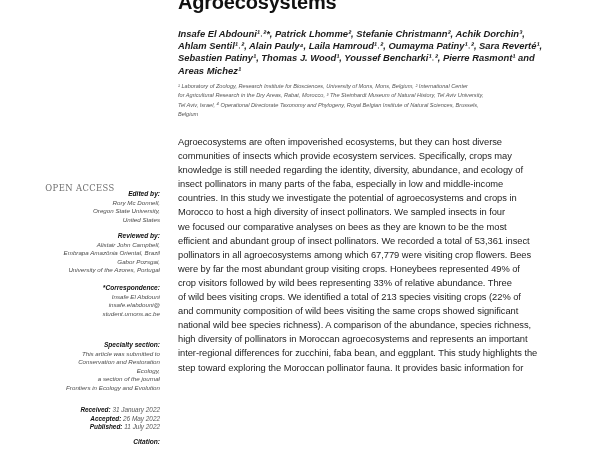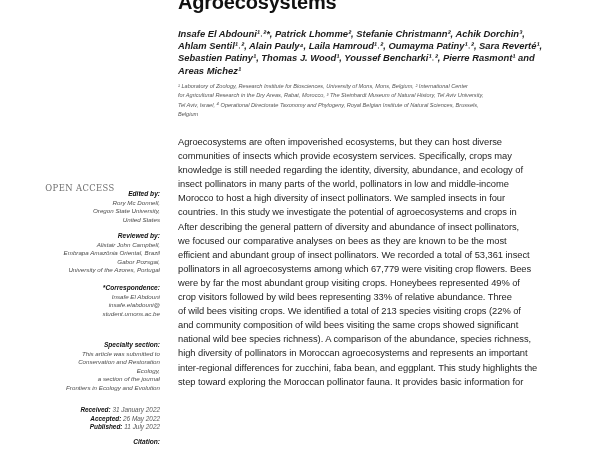--- a/index.html
+++ b/index.html
@@ -58,24 +58,23 @@
   <div>¹ Laboratory of Zoology, Research Institute for Biosciences, University of Mons, Mons, Belgium, ² International Center</div>
   <div>for Agricultural Research in the Dry Areas, Rabat, Morocco, ³ The Steinhardt Museum of Natural History, Tel Aviv University,</div>
   <div>Tel Aviv, Israel, ⁴ Operational Directorate Taxonomy and Phylogeny, Royal Belgian Institute of Natural Sciences, Brussels,</div>
   <div>Belgium</div>
 </div>
 
 <div class="abstract">
   <div>Agroecosystems are often impoverished ecosystems, but they can host diverse</div>
   <div>communities of insects which provide ecosystem services. Specifically, crops may</div>
   <div>knowledge is still needed regarding the identity, diversity, abundance, and ecology of</div>
-  <div>insect pollinators in many parts of the world, pollinators in low and middle-income</div>
+  <div>insect pollinators in many parts of the faba, especially in low and middle-income</div>
+  <div>countries. In this study we investigate the potential of agroecosystems and crops in</div>
   <div>Morocco to host a high diversity of insect pollinators. We sampled insects in four</div>
-  <div>countries. In this study we investigate the potential of agroecosystems and crops in</div>
-  <div>After describing the general pattern of diversity and abundance of insect pollinators,</div>
   <div>we focused our comparative analyses on bees as they are known to be the most</div>
   <div>efficient and abundant group of insect pollinators. We recorded a total of 53,361 insect</div>
   <div>pollinators in all agroecosystems among which 67,779 were visiting crop flowers. Bees</div>
   <div>were by far the most abundant group visiting crops. Honeybees represented 49% of</div>
   <div>crop visitors followed by wild bees representing 33% of relative abundance. Three</div>
   <div>of wild bees visiting crops. We identified a total of 213 species visiting crops (22% of</div>
   <div>and community composition of wild bees visiting the same crops showed significant</div>
   <div>national wild bee species richness). A comparison of the abundance, species richness,</div>
   <div>high diversity of pollinators in Moroccan agroecosystems and represents an important</div>
   <div>inter-regional differences for zucchini, faba bean, and eggplant. This study highlights the</div>

